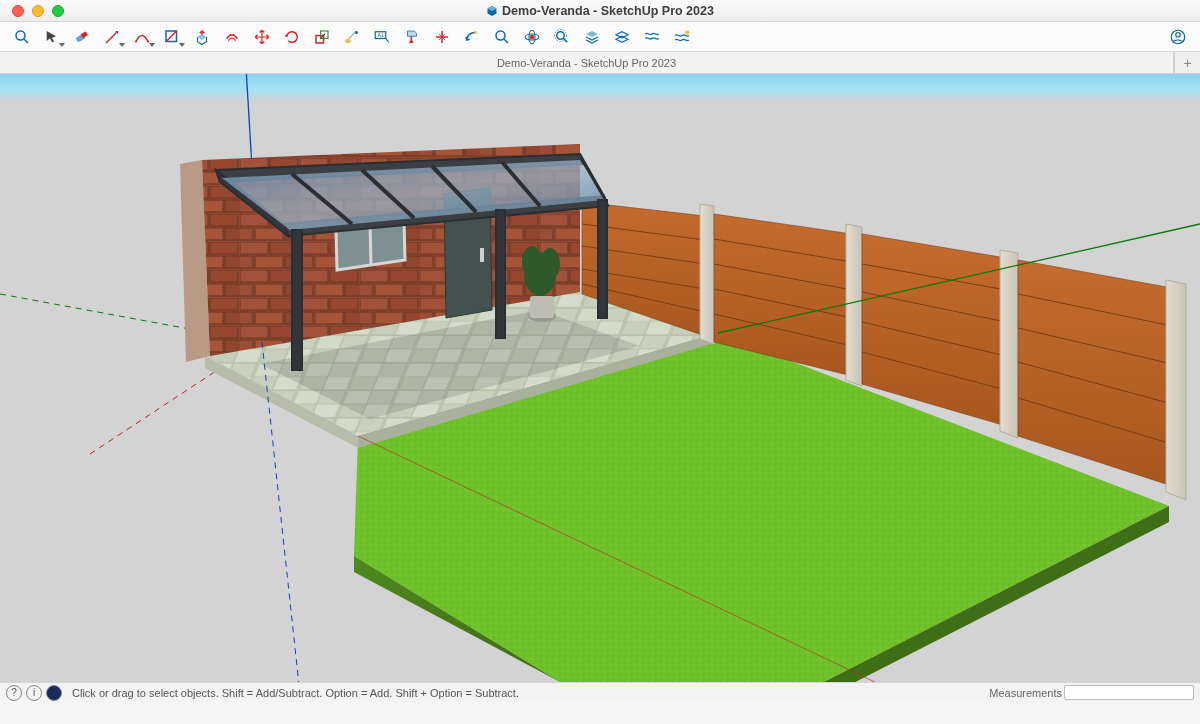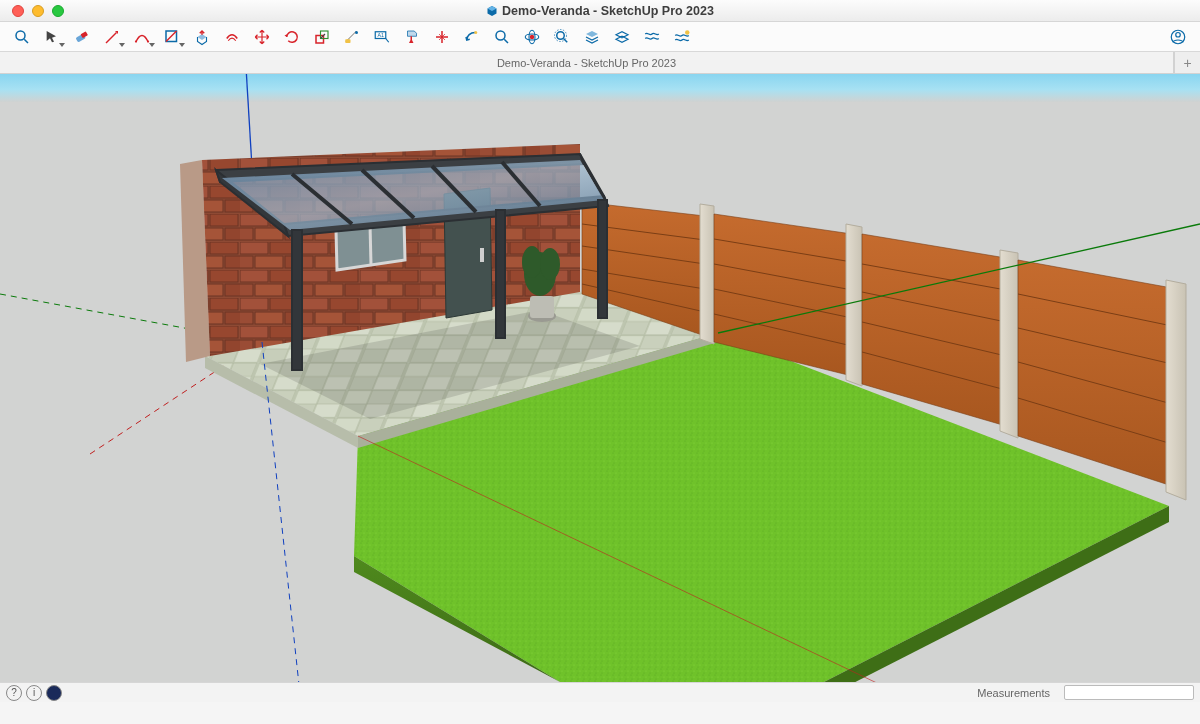--- a/index.html
+++ b/index.html
@@ -32,21 +32,21 @@
   .sky { position: absolute; left: 0; right: 0; top: 0; height: 28px; background: linear-gradient(#89d5f0,#a7e1f3 55%,#d0d2d1); }
   .viewport svg { position: absolute; inset: 0; }
 
   
 
   
   .statusbar { height: 20px; background: #f3f3f3; border-top: 1px solid #d6d6d6; display: flex; align-items: center; padding: 0 6px; font-size: 11px; color: #555; }
   .statusbar .sicon { width: 16px; height: 16px; border: 1px solid #888; border-radius: 50%; display: inline-flex; align-items: center; justify-content: center; font-size: 10px; margin-right: 4px; cursor: pointer; }
   .statusbar .dark { background: #1a2a5a; color: #1a2a5a; }
   .statusbar .fill { flex: 1; }
-  .statusbar .mlabel { color: #666; margin-right: 14px; }
+  .statusbar .mlabel { color: #666; margin-right: 2px; }
   .statusbar .minput { width: 130px; height: 15px; background: #fff; border: 1px solid #bbb; border-radius: 2px; padding: 0 4px; font-size: 11px; }
 </style>
 </head>
 <body>
 
 <div class="titlebar">
   <div class="traffic">
     <div class="tl close"></div>
     <div class="tl min"></div>
     <div class="tl max"></div>
@@ -371,16 +371,17 @@
     <line x1="718" y1="259" x2="1200" y2="150" stroke="#0a7a0a" stroke-width="1.3"></line>
     <line x1="358" y1="362" x2="900" y2="620" stroke="#c02020" stroke-width="1" opacity=".6"></line>
     <line x1="262" y1="268" x2="300" y2="620" stroke="#1040c0" stroke-width="1" stroke-dasharray="6 5"></line>
   </svg>
 </div>
 
 <div class="statusbar">
   <span class="sicon">?</span>
   <span class="sicon">i</span>
   <span class="sicon dark">&nbsp;</span>
+  <span style="margin-left:6px">Click or drag to select objects. Shift = Add/Subtract. Option = Add. Shift + Option = Subtract.</span>
   <span class="fill"></span>
   <span class="mlabel">Measurements</span>
   <input class="minput" value="" style="">
 </div>
 
 </body></html>

